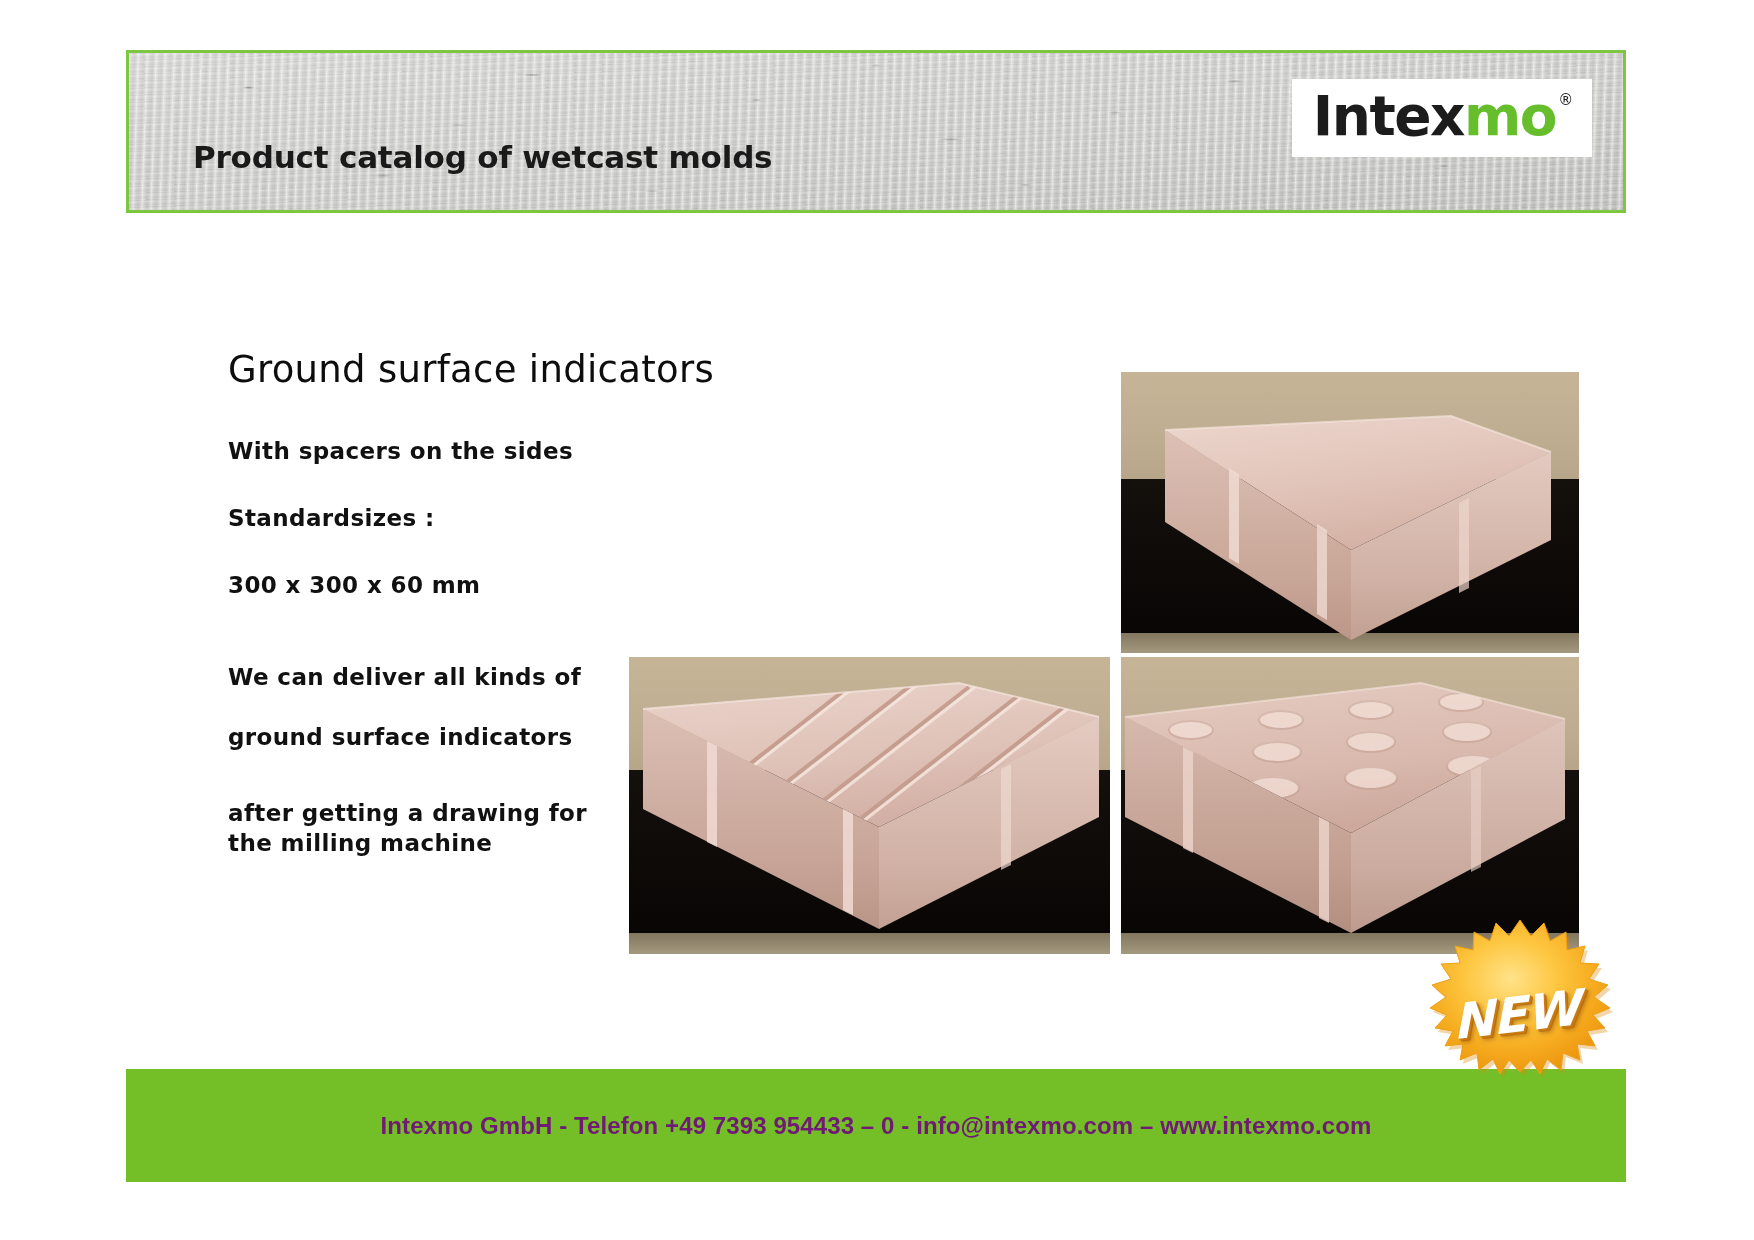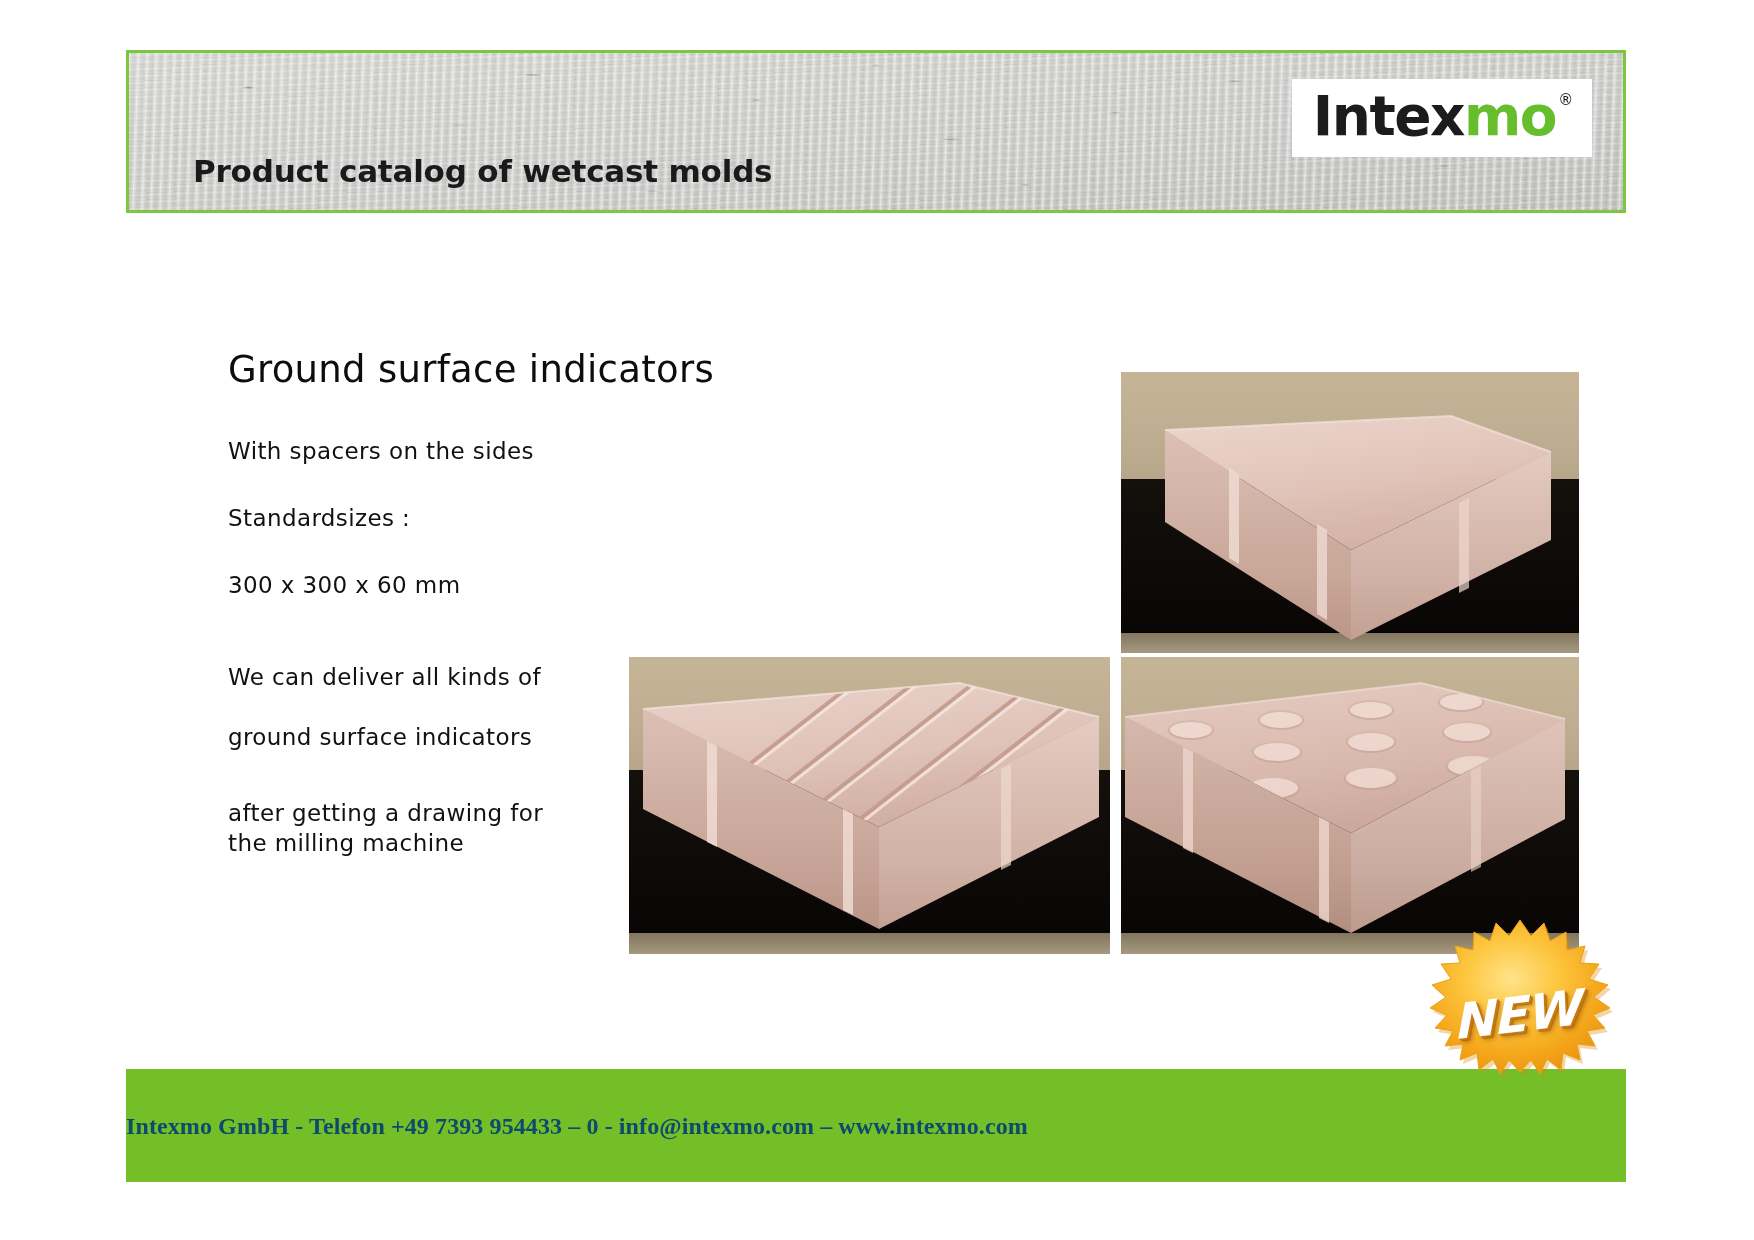--- a/index.html
+++ b/index.html
@@ -66,21 +66,21 @@
       radial-gradient(ellipse 9px 2px at 60% 84%, rgba(70,70,70,.30), transparent 70%),
       radial-gradient(ellipse 15px 2px at 92% 30%, rgba(80,80,80,.30), transparent 70%),
       radial-gradient(ellipse 8px 2px at 50% 8%,  rgba(90,90,90,.28), transparent 70%),
       radial-gradient(ellipse 10px 2px at 22% 46%, rgba(90,90,90,.25), transparent 70%),
       radial-gradient(ellipse 7px 2px at 80% 60%, rgba(80,80,80,.26), transparent 70%);
     pointer-events: none;
   }
   .banner-title {
     position: absolute;
     left: 64px;
-    top: 100px;
+    top: 86px;
     font-family: "DejaVu Sans", "Liberation Sans", sans-serif;
     font-weight: bold;
     font-size: 31px;
     letter-spacing: -0.2px;
     color: #1a1a1a;
     white-space: nowrap;
     z-index: 3;
   }
 
   
@@ -129,21 +129,21 @@
     font-weight: normal;
     letter-spacing: 0.3px;
     color: #0d0d0d;
     white-space: nowrap;
   }
   .body-line {
     position: absolute;
     left: 228px;
     font-family: "DejaVu Sans", "Liberation Sans", sans-serif;
     font-size: 23px;
-    font-weight: normal;
+    font-weight: bold;
     letter-spacing: 0.4px;
     color: #111111;
     white-space: nowrap;
   }
   .ln-spacers   { top: 438px; }
   .ln-std       { top: 505px; }
   .ln-dims      { top: 572px; }
   .ln-p1        { top: 664px; }
   .ln-p2        { top: 724px; }
   .ln-p3        { top: 800px; text-align: right; }
@@ -232,25 +232,26 @@
     top: 1069px;
     width: 1500px;
     height: 113px;
     background: #74BE28;
   }
   .footer-text {
     position: absolute;
     left: 0; right: 0;
     top: 50%;
     transform: translateY(-50%);
-    font-family: Liberation Serif, serif;
+    text-align: center;
+    font-family: Liberation Sans, sans-serif;
     font-weight: bold;
     font-size: 24px;
     letter-spacing: 0.1px;
-    color: #0c4a6e;
+    color: #701a75;
     white-space: nowrap;
   }
 </style>
 </head>
 <body>
 
 <div class="page">
 
   <div class="header-banner">
 

